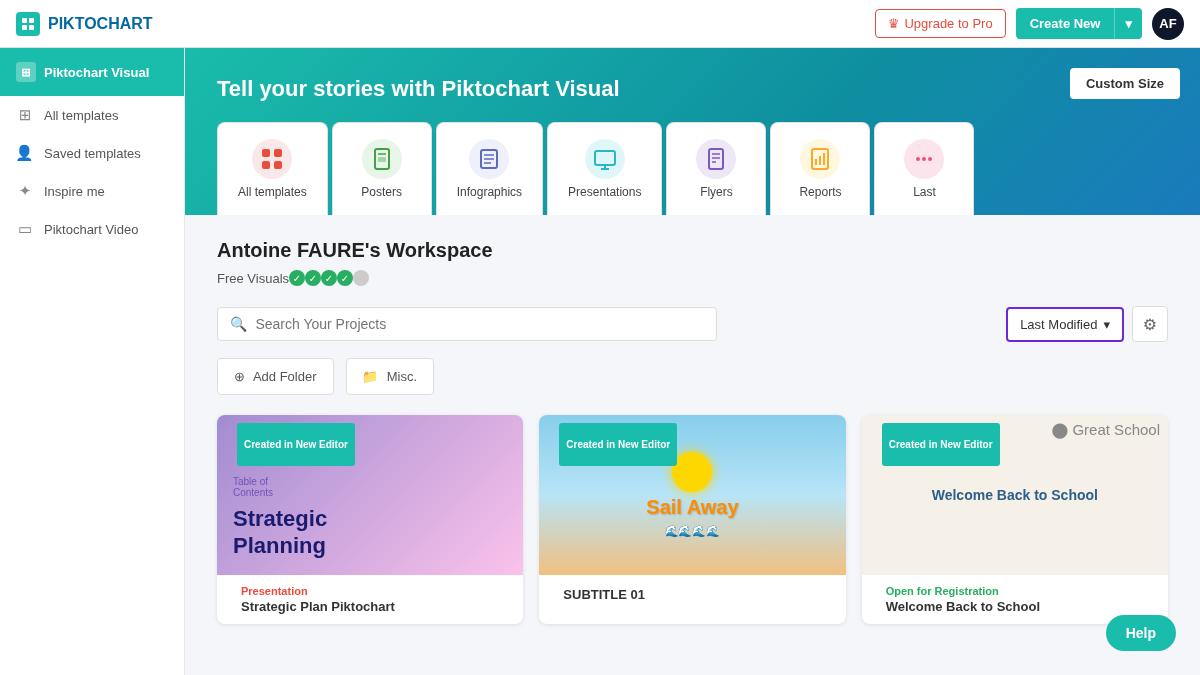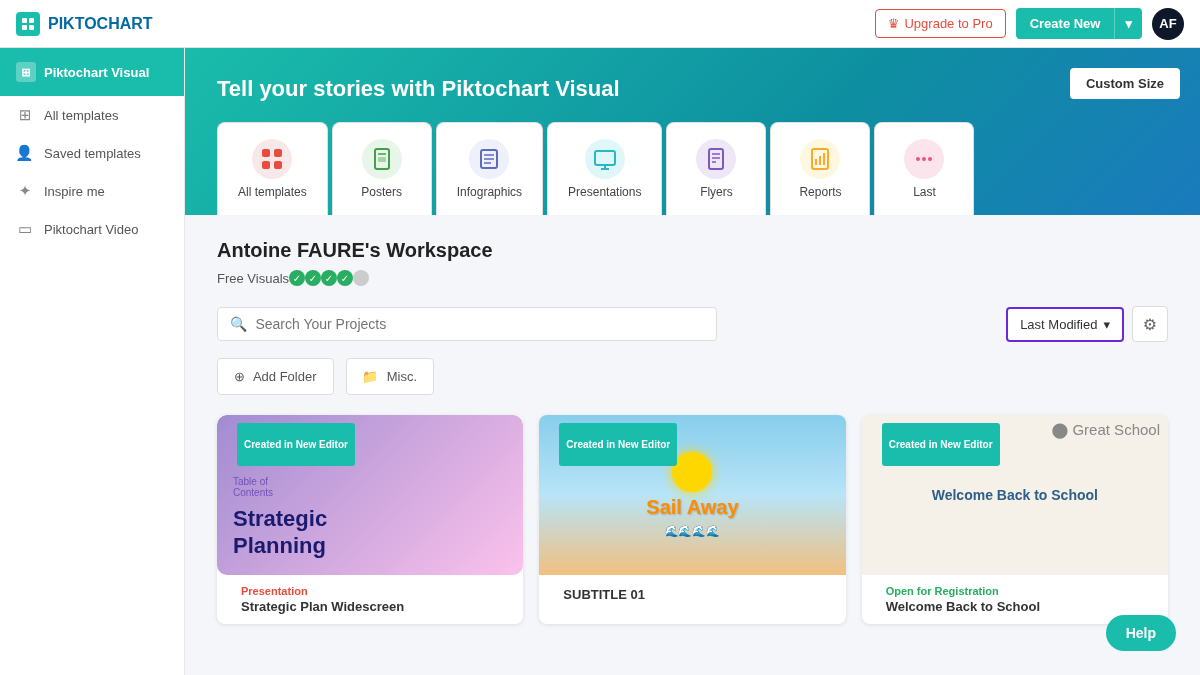--- a/index.html
+++ b/index.html
@@ -84,21 +84,21 @@
     .card { border-radius: 8px; overflow: hidden; background: white; box-shadow: 0 1px 4px rgba(0,0,0,0.1); cursor: pointer; }
     .card-img { height: 160px; position: relative; overflow: hidden; }
     .card-badge { position: absolute; top: 8px; left: 8px; background: #1abcab; color: white; font-size: 10px; font-weight: 600; padding: 16px 7px; border-radius: 3px; margin-left: 12px; }
     .card-info { padding: 10px 24px; }
     .card-type { font-size: 11px; color: #e84c3d; font-weight: 600; margin-bottom: 2px; }
     .card-title { font-size: 13px; font-weight: 600; color: #333; }
 
     
     .card1-bg {
       background: linear-gradient(135deg, #a18cd1 0%, #fbc2eb 100%);
-      height: 100%; display: flex; flex-direction: column; align-items: flex-start; justify-content: flex-end; padding: 16px; border-radius: 10px;
+      height: 100%; display: flex; flex-direction: column; align-items: flex-start; justify-content: flex-end; padding: 16px;
     }
     .card1-title { font-size: 22px; font-weight: 800; color: #1a1a6e; line-height: 1.2; }
 
     
     .card2-bg {
       background: linear-gradient(180deg, #87ceeb 0%, #b8e4f7 50%, #f0c080 100%);
       height: 100%; display: flex; align-items: center; justify-content: center;
     }
     .card2-center { text-align: center; }
     .card2-title { font-size: 20px; font-weight: 800; color: #ff8c00; text-shadow: 1px 1px 2px rgba(0,0,0,0.2); }
@@ -295,21 +295,21 @@
         <div class="card">
           <div class="card-img">
             <div class="card1-bg">
               <div style="font-size:10px;color:#5533aa;margin-bottom:8px;opacity:0.7;">Table of<br>Contents</div>
               <div class="card1-title">Strategic<br>Planning</div>
             </div>
             <div class="card-badge">Created in New Editor</div>
           </div>
           <div class="card-info">
             <div class="card-type">Presentation</div>
-            <div class="card-title">Strategic Plan Widescreen</div>
+            <div class="card-title">Strategic Plan Piktochart</div>
           </div>
         </div>
 
         <div class="card">
           <div class="card-img">
             <div class="card2-bg">
               <div class="card2-center">
                 <div class="sun"></div>
                 <div class="card2-title">Sail Away</div>
                 <div style="margin-top:6px;color:#1a7aaa;font-size:11px;font-weight:600;">🌊🌊🌊🌊</div>

